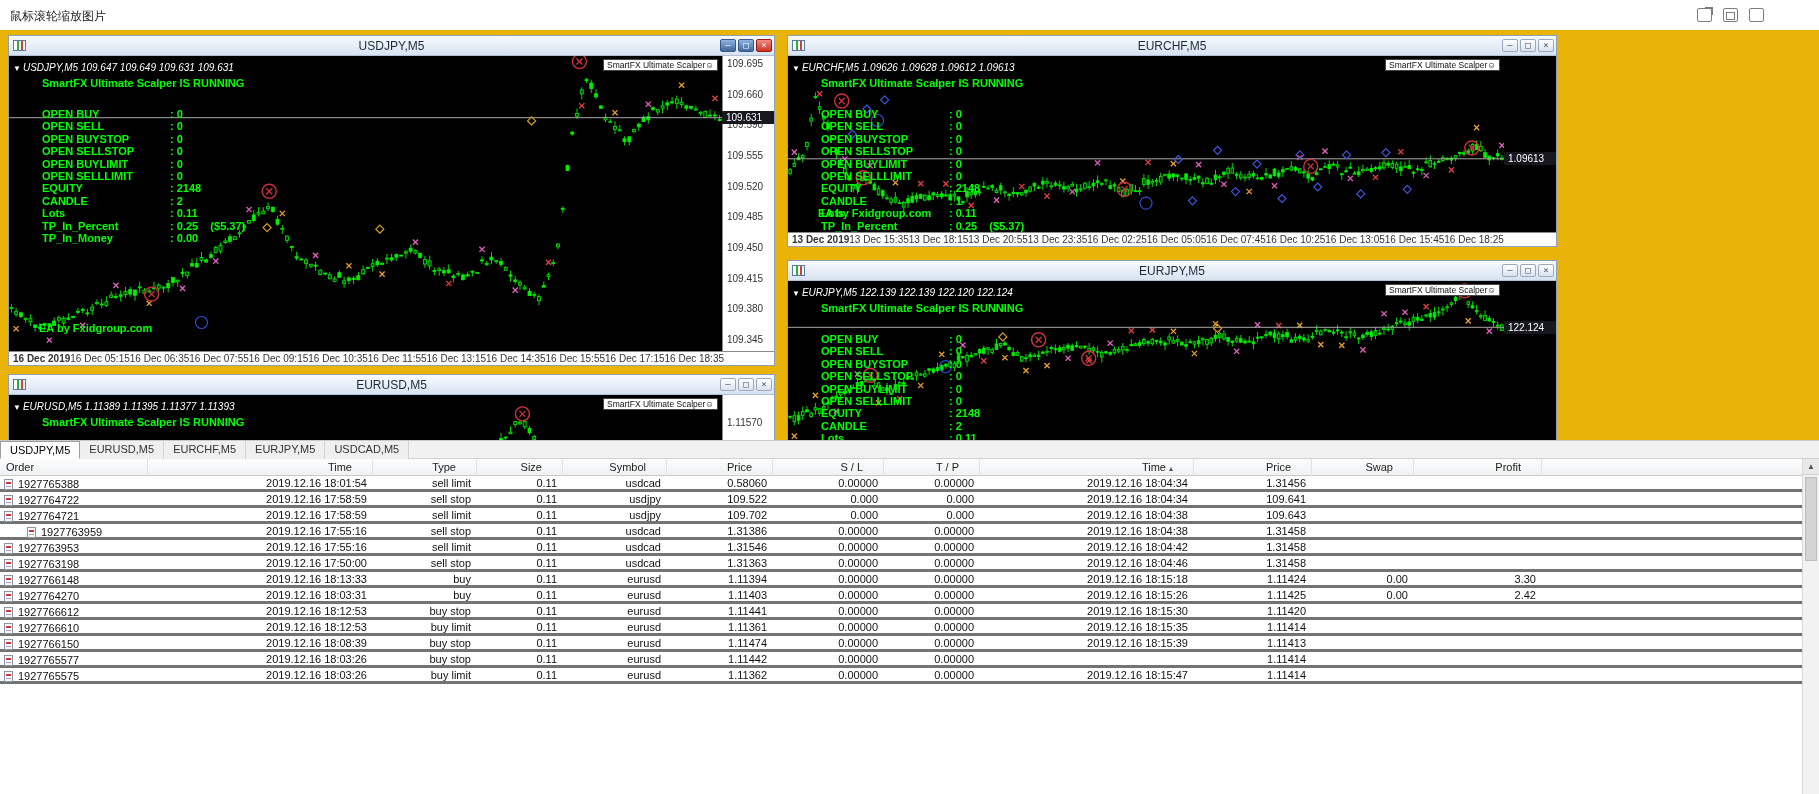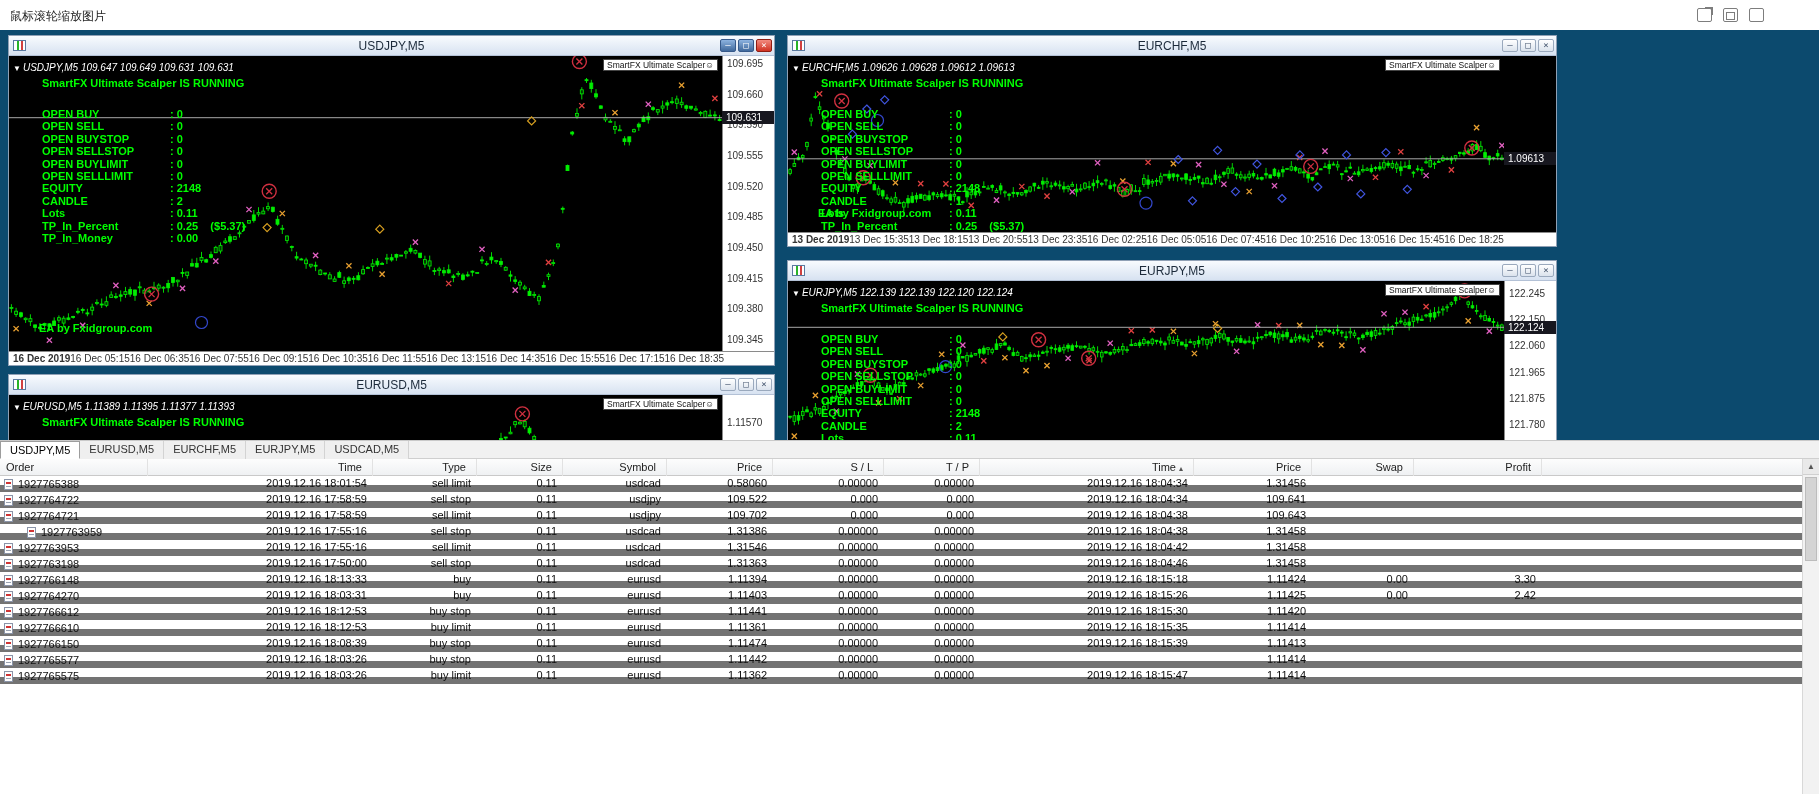--- a/index.html
+++ b/index.html
@@ -1,18 +1,18 @@
 <!DOCTYPE html>
 <html><head>
 <meta charset="utf-8">
 <style>
   *{margin:0;padding:0;box-sizing:border-box;}
   html,body{width:1819px;height:794px;overflow:hidden;}
   body{font-family:"Liberation Sans",sans-serif;background:#fff;position:relative;}
-  #screen{position:relative;width:1819px;height:794px;background:#0c4a6e;overflow:hidden;}
+  #screen{position:relative;width:1819px;height:794px;background:#eab308;overflow:hidden;}
 
   
   .top-header{position:absolute;left:0;top:0;width:100%;height:30px;background:#fff;}
   .header-title{position:absolute;left:10px;top:8px;font-size:12px;color:#222;}
   .header-icons{position:absolute;right:55px;top:8px;display:flex;gap:11px;}
   .hicon{position:relative;width:15px;height:14px;border:1px solid #7d7d7d;border-radius:2px;background:#fff;}
   .hicon.ext::after{content:'';position:absolute;right:-2px;top:-2px;width:6px;height:6px;border-top:2px solid #7d7d7d;border-right:2px solid #7d7d7d;}
   .hicon.restore::after{content:'';position:absolute;left:2px;top:3px;width:7px;height:6px;border:1px solid #7d7d7d;}
 
   
@@ -46,25 +46,25 @@
   .ea-footer.f-usdjpy{top:266px;}
   .ea-footer.f-eurchf{top:151px;}
   .ea-badge{position:absolute;right:56px;top:3px;background:#fff;border:1px solid #444;color:#111;font-size:8.5px;line-height:10px;padding:0 3px;z-index:4;white-space:nowrap;}
 
   
   .orders-panel{position:absolute;left:0;top:440px;width:1819px;height:354px;background:#fff;z-index:20;border-top:1px solid #c9c9c9;}
   .tab-bar{display:flex;height:18px;background:#f1f1f1;border-bottom:1px solid #cfcfcf;}
   .tab{height:18px;line-height:17px;padding:0 9px;font-size:11px;color:#333;border-right:1px solid #d3d3d3;background:#efefef;}
   .tab.active{background:#fff;border:1px solid #9d9d9d;border-bottom:1px solid #fff;color:#000;}
   .grid-header{display:flex;height:17px;width:1802px;background:linear-gradient(#fdfdfd,#eff1f3);border-bottom:1px solid #c9c9c9;}
-  .gh-cell{height:17px;line-height:16px;font-size:11px;color:#222;text-align:right;padding-right:10px;border-right:1px solid #e2e2e2;white-space:nowrap;overflow:hidden;}
+  .gh-cell{height:17px;line-height:16px;font-size:11px;color:#222;text-align:right;padding-right:20px;border-right:1px solid #e2e2e2;white-space:nowrap;overflow:hidden;}
   .gh-cell.left{text-align:left;padding-left:6px;}
   .gh-cell .sort{font-size:8px;color:#555;margin-left:3px;}
   .grid-body{width:1802px;overflow:hidden;}
-  .g-row{display:flex;height:16px;border-bottom:7px solid #737373;background:#fff;}
+  .g-row{display:flex;height:16px;border-bottom:3px solid #737373;background:#fff;}
   .g-cell{height:16px;line-height:15px;font-size:11px;color:#111;text-align:right;padding-right:6px;white-space:nowrap;overflow:hidden;}
   .g-cell.left{text-align:left;padding-left:4px;display:flex;align-items:center;}
   .ord-ic{position:relative;display:inline-block;width:9px;height:11px;margin-right:5px;background:#fdfdfd;border:1px solid #8a94a8;flex:0 0 auto;}
   .ord-ic::after{content:'';position:absolute;left:1px;top:2px;width:5px;height:2px;background:#cf3434;}
   .ord-ic::before{content:'';position:absolute;left:1px;top:6px;width:5px;height:1px;background:#9aa4b4;}
   .vscroll{position:absolute;top:18px;right:0;bottom:0;width:17px;background:#f2f2f2;border-left:1px solid #d8d8d8;}
   .vs-up{height:16px;text-align:center;font-size:8px;color:#555;line-height:16px;background:#e9e9e9;border-bottom:1px solid #d0d0d0;}
   .vs-thumb{position:absolute;top:18px;left:2px;right:2px;height:84px;background:#d4d4d4;border:1px solid #bcbcbc;}
 </style>
 </head>
@@ -1330,28 +1330,20 @@
           <div><span class="p-label">OPEN SELL</span><span class="p-val">: 0</span></div>
           <div><span class="p-label">OPEN BUYSTOP</span><span class="p-val">: 0</span></div>
           <div><span class="p-label">OPEN SELLSTOP</span><span class="p-val">: 0</span></div>
           <div><span class="p-label">OPEN BUYLIMIT</span><span class="p-val">: 0</span></div>
           <div><span class="p-label">OPEN SELLLIMIT</span><span class="p-val">: 0</span></div>
           <div><span class="p-label">EQUITY</span><span class="p-val">: 2148</span></div>
           <div><span class="p-label">CANDLE</span><span class="p-val">: 2</span></div>
           <div><span class="p-label">Lots</span><span class="p-val">: 0.11</span></div>
         </div>
       <div class="ea-badge">SmartFX Ultimate Scalper☺</div>
-      <div class="price-axis pa-eurjpy" id="paxis-eurjpy">
-          <span>122.245</span>
-          <span>122.150</span>
-          <span>122.060</span>
-          <span>121.965</span>
-          <span>121.875</span>
-          <span>121.780</span>
-        </div>
       <div class="price-tag" id="tag-eurjpy" style="top: 40px;">122.124</div>
       <div class="time-axis" id="taxis-eurjpy"></div>
     </div>
   </div>
 
   <div class="mt-window" style="left:8px;top:374px;width:767px;height:331px;">
     <div class="titlebar">
       <span class="win-ico"></span>
       <span class="wtitle">EURUSD,M5</span>
       <span class="win-btns">

